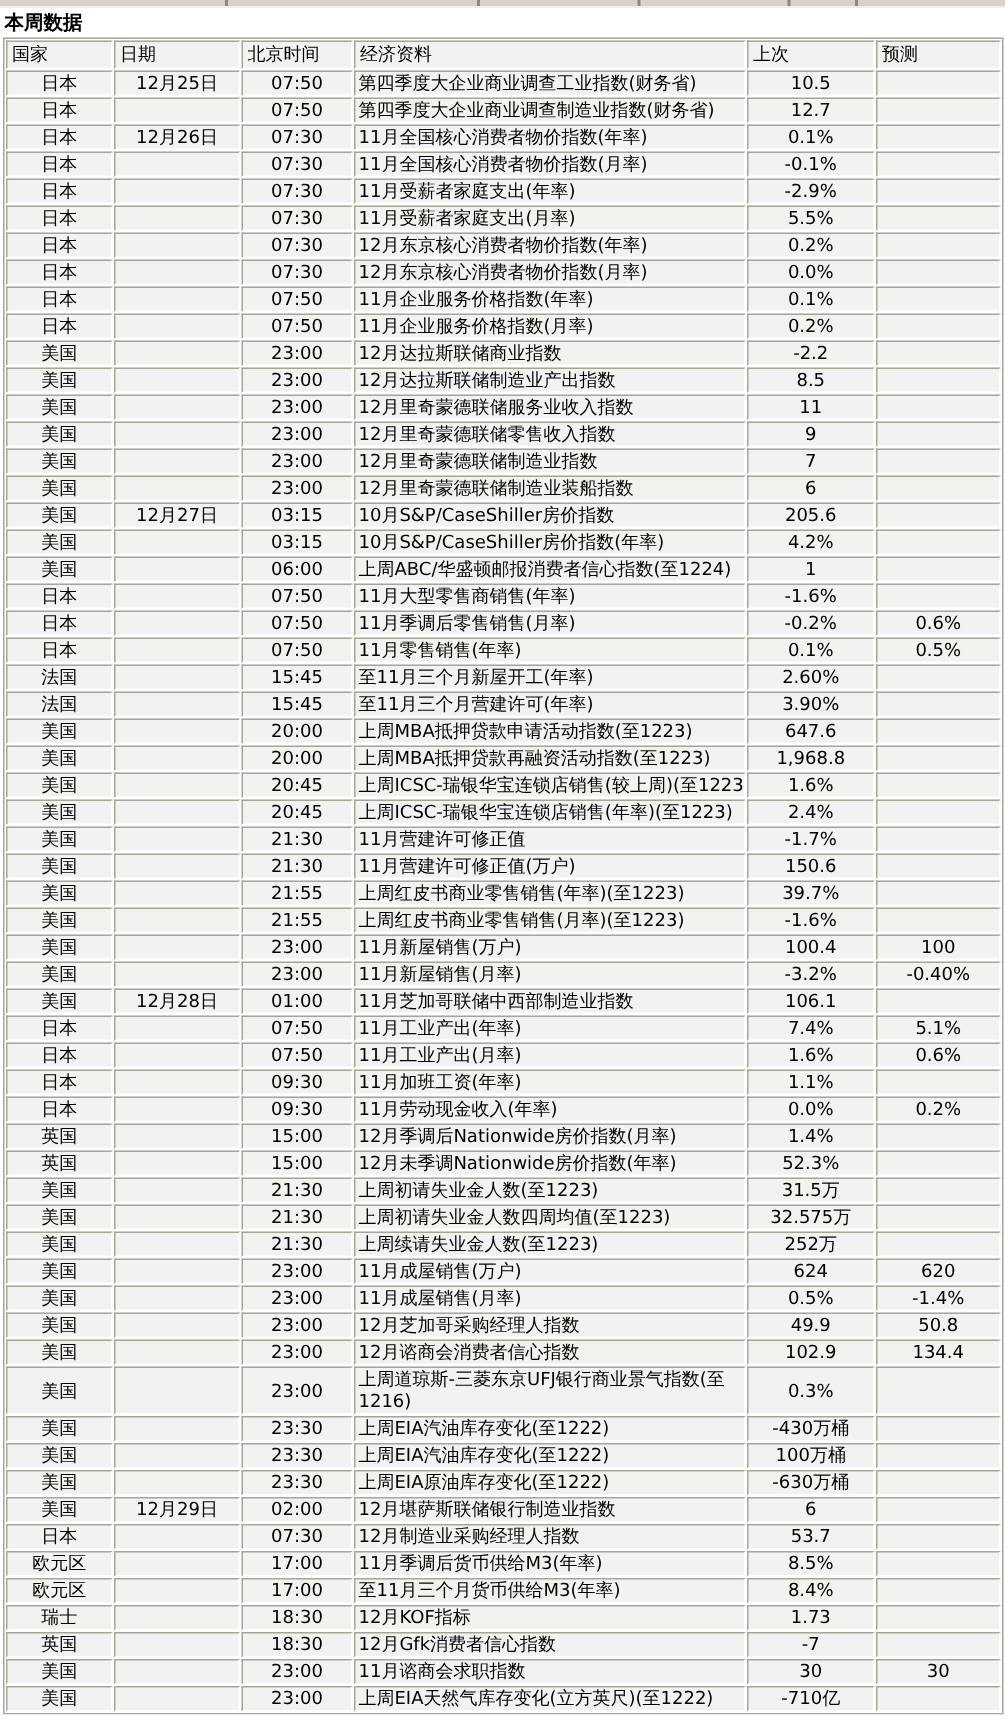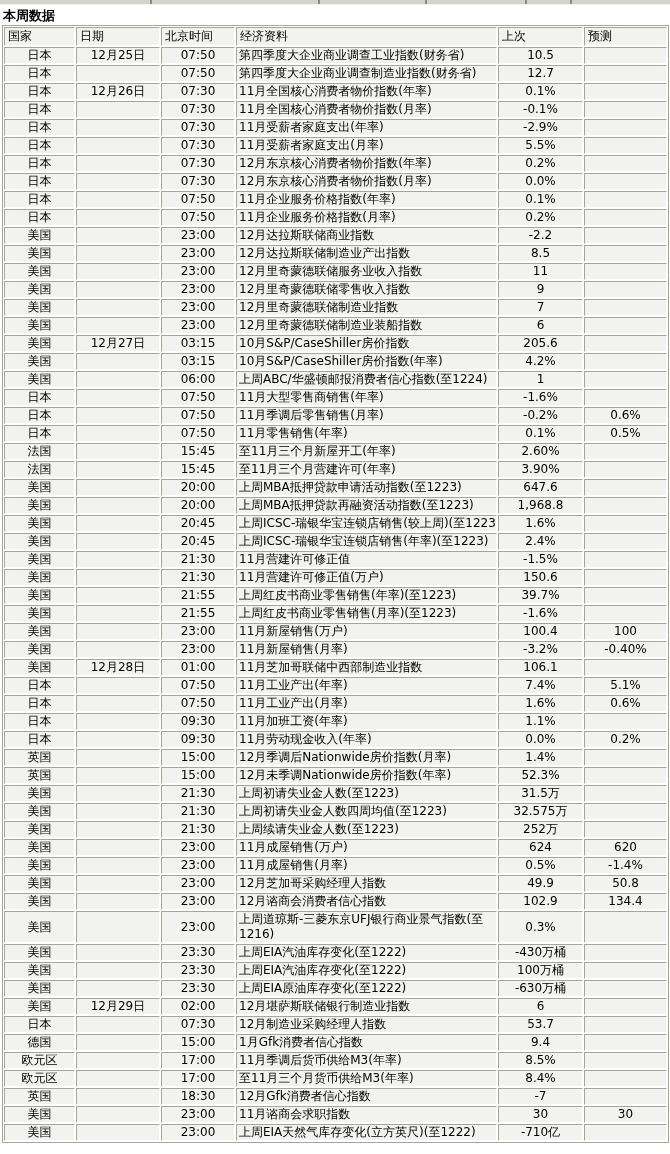--- a/index.html
+++ b/index.html
@@ -315,21 +315,21 @@
     <td class="c-time">20:45</td>
     <td class="c-item">上周ICSC-瑞银华宝连锁店销售(年率)(至1223)</td>
     <td class="c-prev">2.4%</td>
     <td class="c-fore"></td>
   </tr>
       <tr>
     <td class="c-country">美国</td>
     <td class="c-date"></td>
     <td class="c-time">21:30</td>
     <td class="c-item">11月营建许可修正值</td>
-    <td class="c-prev">-1.5%</td>
+    <td class="c-prev">-1.7%</td>
     <td class="c-fore"></td>
   </tr>
       <tr>
     <td class="c-country">美国</td>
     <td class="c-date"></td>
     <td class="c-time">21:30</td>
     <td class="c-item">11月营建许可修正值(万户)</td>
     <td class="c-prev">150.6</td>
     <td class="c-fore"></td>
   </tr>
@@ -519,41 +519,41 @@
   </tr>
       <tr>
     <td class="c-country">日本</td>
     <td class="c-date"></td>
     <td class="c-time">07:30</td>
     <td class="c-item">12月制造业采购经理人指数</td>
     <td class="c-prev">53.7</td>
     <td class="c-fore"></td>
   </tr>
       <tr>
-    <td class="c-country">德国</td>
-    <td class="c-date"></td>
-    <td class="c-time">15:00</td>
-    <td class="c-item">1月Gfk消费者信心指数</td>
-    <td class="c-prev">9.4</td>
-    <td class="c-fore"></td>
-  </tr>
-      <tr>
     <td class="c-country">欧元区</td>
     <td class="c-date"></td>
     <td class="c-time">17:00</td>
     <td class="c-item">11月季调后货币供给M3(年率)</td>
     <td class="c-prev">8.5%</td>
     <td class="c-fore"></td>
   </tr>
       <tr>
     <td class="c-country">欧元区</td>
     <td class="c-date"></td>
     <td class="c-time">17:00</td>
     <td class="c-item">至11月三个月货币供给M3(年率)</td>
     <td class="c-prev">8.4%</td>
+    <td class="c-fore"></td>
+  </tr>
+      <tr>
+    <td class="c-country">瑞士</td>
+    <td class="c-date"></td>
+    <td class="c-time">18:30</td>
+    <td class="c-item">12月KOF指标</td>
+    <td class="c-prev">1.73</td>
     <td class="c-fore"></td>
   </tr>
       <tr>
     <td class="c-country">英国</td>
     <td class="c-date"></td>
     <td class="c-time">18:30</td>
     <td class="c-item">12月Gfk消费者信心指数</td>
     <td class="c-prev">-7</td>
     <td class="c-fore"></td>
   </tr>

